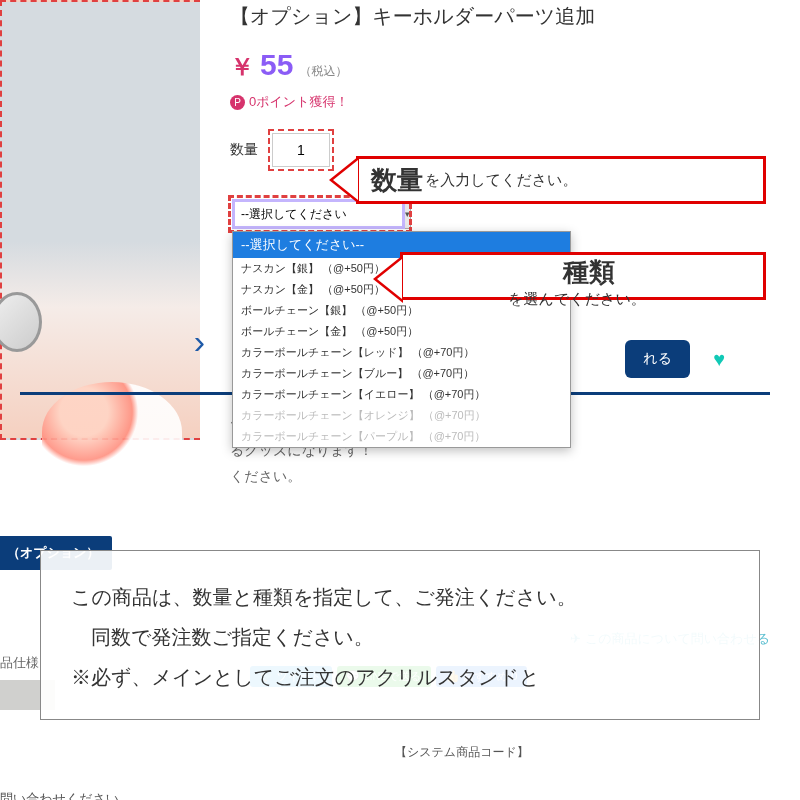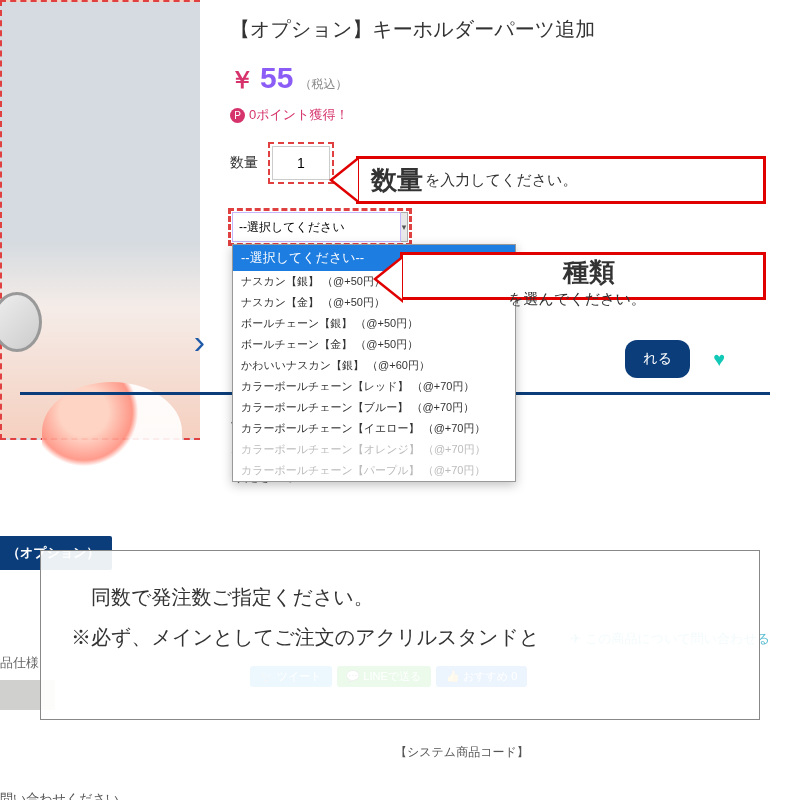--- a/index.html
+++ b/index.html
@@ -1,48 +1,48 @@
 <!DOCTYPE html>
 <html><head>
 <meta charset="utf-8">
 <style>
 * { margin:0; padding:0; box-sizing:border-box; }
 body { font-family:"Hiragino Sans","Meiryo",sans-serif; background:#fff; width:800px; height:800px; position:relative; overflow:hidden; font-size:14px; color:#333; }
 
 .page { display:flex; }
 .left { width:200px; padding-left:0; position:relative; }
-.right { flex:1; padding:16px 30px; position:relative; }
+.right { flex:1; padding:3px 30px; position:relative; }
 
 .prod-img { width:200px; height:440px; background:linear-gradient(to bottom,#d5dbe0 0%,#d5dbe0 55%,#f5ece8 70%,#f5d0c0 100%); position:relative; border:2px dashed #e04040; border-right:none; }
 .ring { position:absolute; top:290px; left:-10px; width:50px; height:60px; border:3px solid #999; border-radius:50%; background:linear-gradient(135deg,#eee,#ccc); }
 .next-arrow { position:absolute; top:320px; right:-5px; color:#1e5aa8; font-size:34px; font-weight:300; z-index:5; }
 .char { position:absolute; top:380px; left:40px; width:140px; height:100px; background:radial-gradient(circle at 30% 30%,#ffd4c4 20%,#ff9080 40%,#fff 45%); border-radius:50% 50% 0 0; opacity:0.9; }
 
 .title { font-size:20px; font-weight:500; margin-bottom:18px; }
 .price-row { display:flex; align-items:baseline; gap:6px; margin-bottom:10px; }
 .yen { color:#d6336c; font-size:24px; font-weight:600; }
 .price { color:#8b5cf6; font-size:30px; font-weight:700; }
 .tax { color:#888; font-size:12px; }
 .points { color:#d6336c; font-size:13px; margin-bottom:22px; }
 .points-badge { display:inline-block; width:15px; height:15px; background:#d6336c; color:#fff; border-radius:50%; font-size:10px; text-align:center; line-height:15px; margin-right:4px; }
 
 .qty-row { display:flex; align-items:center; gap:14px; margin-bottom:30px; }
 .qty-label { font-size:14px; }
 .qty-input { width:58px; height:34px; border:1px solid #ccc; text-align:center; font-size:14px; outline:2px dashed #e04040; outline-offset:2px; }
 
 .type-row { position:relative; }
 .select-wrap { display:flex; align-items:stretch; outline:3px dashed #e04040; outline-offset:-1px; padding:2px; width:180px; }
-.select { flex:1; height:30px; border:1px solid #c4b5fd; padding:0 6px; font-size:12px; background:#fff; appearance:none; }
+.select { flex:1; height:30px; border:3px solid #c4b5fd; padding:0 6px; font-size:12px; background:#fff; appearance:none; }
 .sel-btn { width:18px; background:#e8e8e8; border:1px solid #aaa; border-left:none; display:flex; align-items:center; justify-content:center; font-size:9px; color:#555; }
-.dropdown { position:absolute; top:34px; left:2px; width:284px; background:#fff; border:1px solid #999; box-shadow:0 3px 10px rgba(0,0,0,0.25); z-index:10; }
+.dropdown { position:absolute; top:34px; left:2px; width:339px; background:#fff; border:1px solid #999; box-shadow:0 3px 10px rgba(0,0,0,0.25); z-index:10; }
 .dd-hi { background:#1e7de0; color:#fff; padding:4px 8px; font-size:13px; }
 .dd-item { padding:3px 8px; font-size:11px; color:#333; }
 .dd-fade { color:#bbb; }
 
-.cart-btn { position:absolute; top:340px; right:110px; background:#0b3d7a; color:#fff; padding:10px 18px; font-size:14px; border-radius:12px; }
+.cart-btn { position:absolute; top:340px; right:110px; background:#0b3d7a; color:#fff; padding:10px 18px; font-size:14px; border-radius:6px; }
 .fav { position:absolute; top:348px; right:75px; color:#11c9b6; font-size:20px; }
 .cart-after { position:absolute; top:392px; left:20px; right:30px; height:3px; background:#0b3d7a; }
 
 .desc { position:absolute; top:410px; left:230px; right:30px; font-size:14px; line-height:1.9; color:#666; }
 
 .callout { position:absolute; background:#fff; border:3px solid #e00000; height:48px; display:flex; align-items:center; z-index:20; }
 .callout .arrow { width:0; height:0; border-top:24px solid transparent; border-bottom:24px solid transparent; border-right:30px solid #e00000; position:absolute; left:-30px; }
 .callout .arrow::after { content:""; position:absolute; left:4px; top:-20px; border-top:20px solid transparent; border-bottom:20px solid transparent; border-right:25px solid #fff; }
 .callout-big { font-size:26px; font-weight:900; padding-left:12px; }
 .callout-sm { font-size:15px; padding:0 14px 0 2px; }
@@ -96,21 +96,20 @@
       <div class="select-wrap">
         <input class="select" readonly="" value="--選択してください" style="">
         <div class="sel-btn">▾</div>
       </div>
       <div class="dropdown">
         <div class="dd-hi">--選択してください--</div>
         <div class="dd-item">ナスカン【銀】 （@+50円）</div>
         <div class="dd-item">ナスカン【金】 （@+50円）</div>
         <div class="dd-item">ボールチェーン【銀】 （@+50円）</div>
         <div class="dd-item">ボールチェーン【金】 （@+50円）</div>
-        <div class="dd-item">かわいいナスカン【銀】 （@+60円）</div>
         <div class="dd-item">カラーボールチェーン【レッド】 （@+70円）</div>
         <div class="dd-item">カラーボールチェーン【ブルー】 （@+70円）</div>
         <div class="dd-item">カラーボールチェーン【イエロー】 （@+70円）</div>
         <div class="dd-item dd-fade">カラーボールチェーン【オレンジ】 （@+70円）</div>
         <div class="dd-item dd-fade">カラーボールチェーン【パープル】 （@+70円）</div>
       </div>
     </div>
   </div>
 </div>
 
@@ -140,18 +139,19 @@
 <div class="bg-spec">品仕様</div>
 <div class="bg-grey"></div>
 <div class="bg-inq"><span class="bg-inq-icon">✈</span><span>この商品について問い合わせる</span></div>
 <div class="social">
   <div class="sbtn tw">🐦 <span>ツイート</span></div>
   <div class="sbtn ln">💬 <span>LINEで送る</span></div>
   <div class="sbtn fb">👍 <span>おすすめ 0</span></div>
 </div>
 
 <div class="bottom-box">
+  <div>この商品は、数量と種類を指定して、ご発注ください。</div>
   <div>　同数で発注数ご指定ください。</div>
   <div>※必ず、メインとしてご注文のアクリルスタンドと</div>
 </div>
 
 <div class="sys-row">【システム商品コード】</div>
 <div class="sys-note">問い合わせください</div>
 
 </body></html>

